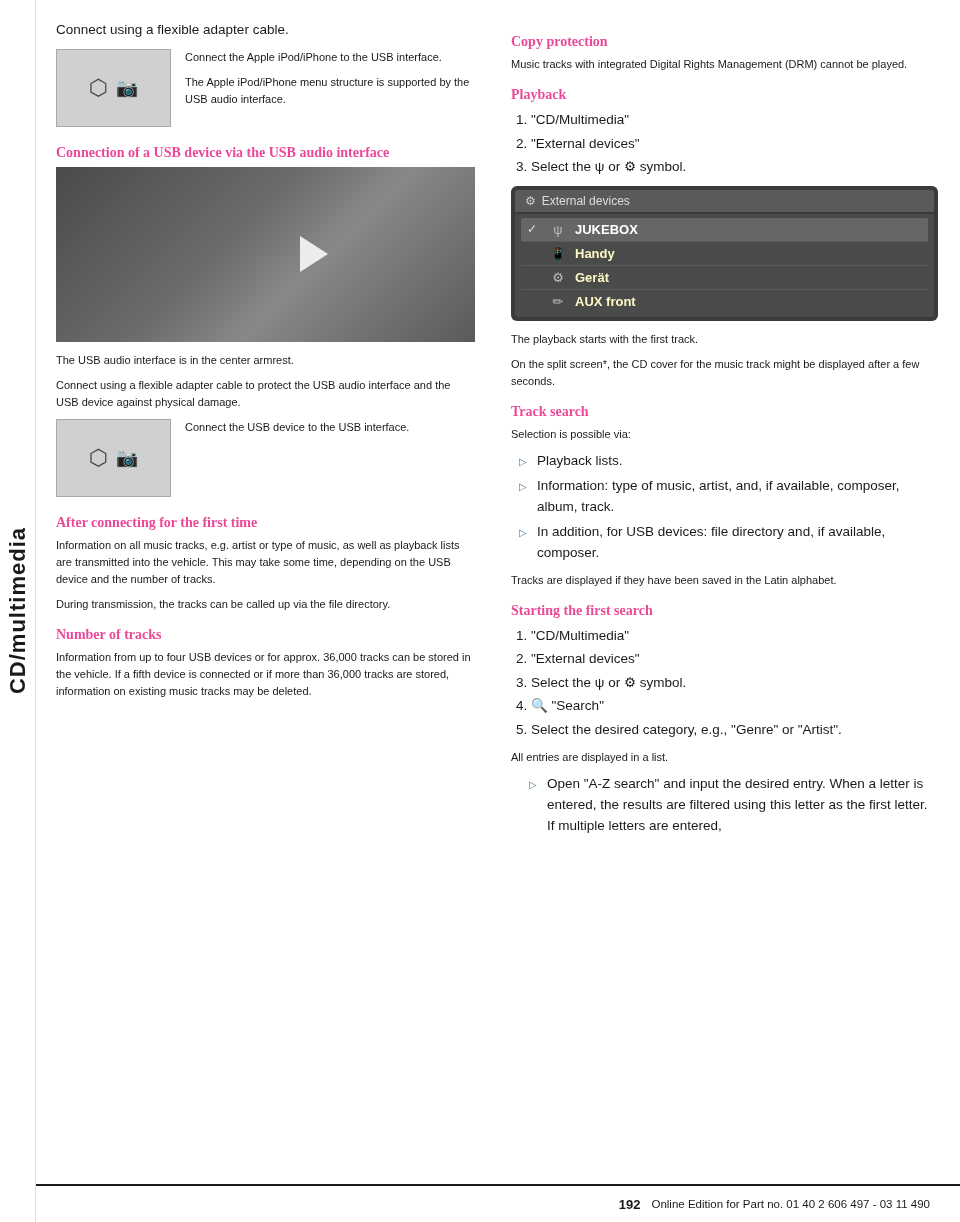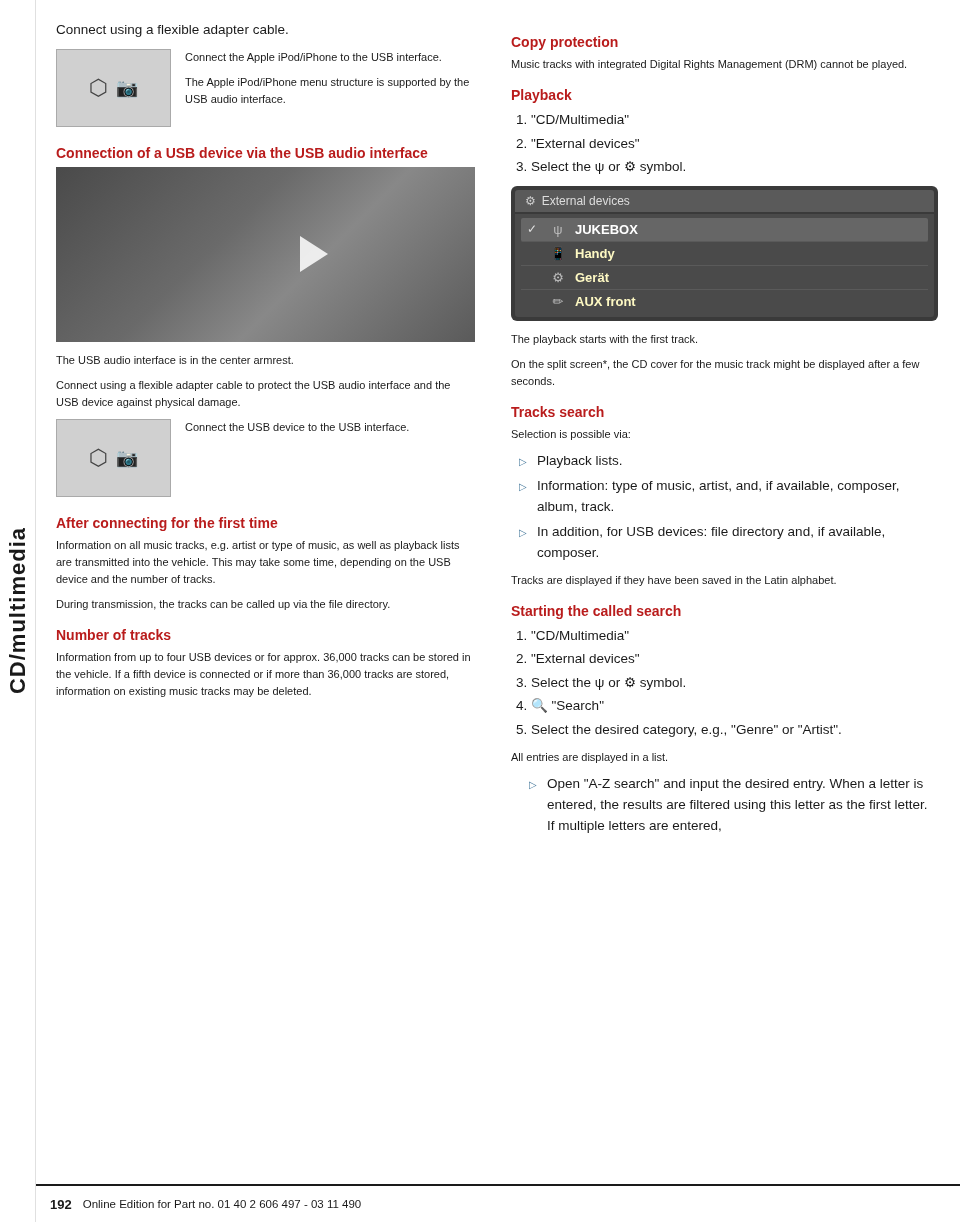--- a/index.html
+++ b/index.html
@@ -51,25 +51,26 @@
     }
 
     
     .right-col {
       width: 455px;
       padding: 0 18px 0 10px;
     }
 
     
     .section-heading {
-      color: #b91c1c;
+      color: #ec4899;
       font-size: 14px;
       font-weight: bold;
       margin-bottom: 6px;
       margin-top: 14px;
+      font-family: Liberation Serif, serif;
     }
 
     
     p {
       font-size: 11px;
       line-height: 1.55;
       margin-bottom: 8px;
       color: #1a1a1a;
     }
 
@@ -264,21 +265,21 @@
     .footer {
       position: absolute;
       bottom: 0;
       left: 0;
       right: 0;
       height: 38px;
       background: #fff;
       border-top: 2px solid #1a1a1a;
       display: flex;
       align-items: center;
-      justify-content: flex-start;
+      justify-content: flex-end;
       padding: 0 30px 0 50px;
     }
     .footer-page {
       font-size: 13px;
       color: #1a1a1a;
       font-weight: bold;
     }
     .footer-text {
       font-size: 11.5px;
       color: #1a1a1a;
@@ -389,32 +390,32 @@
           <span class="screen-row-check"></span>
           <span class="screen-row-icon">✏</span>
           <span class="screen-row-text">AUX front</span>
         </div>
       </div>
     </div>
 
     <p>The playback starts with the first track.</p>
     <p>On the split screen*, the CD cover for the music track might be displayed after a few seconds.</p>
 
-    <div class="section-heading">Tracks search</div>
+    <div class="section-heading">Track search</div>
     <p>Selection is possible via:</p>
 
     <ul class="bullet-list">
       <li>Playback lists.</li>
       <li>Information: type of music, artist, and, if available, composer, album, track.</li>
       <li>In addition, for USB devices: file directory and, if available, composer.</li>
     </ul>
 
     <p>Tracks are displayed if they have been saved in the Latin alphabet.</p>
 
-    <div class="section-heading">Starting the called search</div>
+    <div class="section-heading">Starting the first search</div>
 
     <ol>
       <li>"CD/Multimedia"</li>
       <li>"External devices"</li>
       <li>Select the ψ or <span>⚙</span> symbol.</li>
       <li>🔍 "Search"</li>
       <li>Select the desired category, e.g., "Genre" or "Artist".</li>
     </ol>
 
     <p>All entries are displayed in a list.</p>

